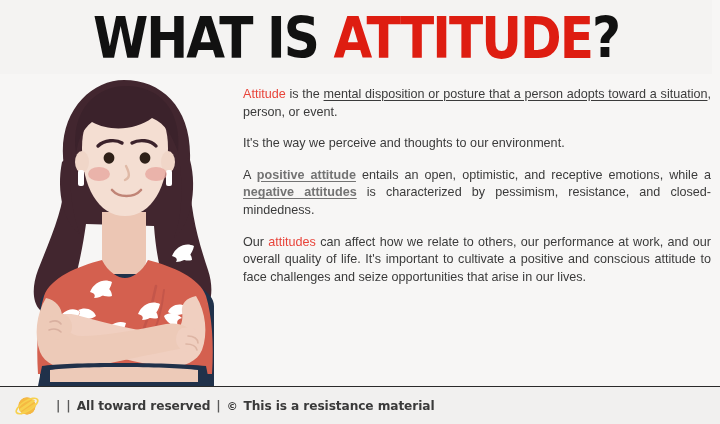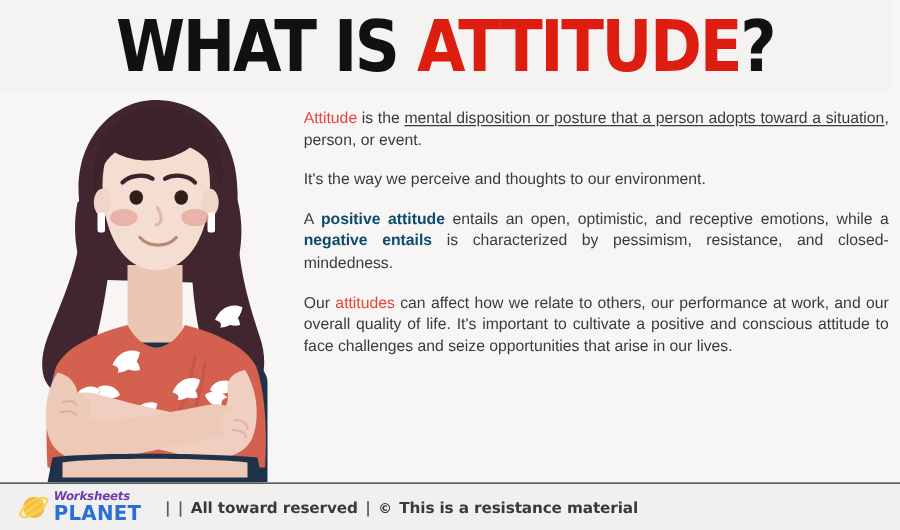--- a/index.html
+++ b/index.html
@@ -80,21 +80,21 @@
     font-size: 12.6px;
     line-height: 17.6px;
     text-align: justify;
   }
   .textcol p {
     margin: 0 0 14px 0;
   }
   .textcol p:last-child { margin-bottom: 0; }
   .kw { color: #e8443a; }
   .u  { text-decoration: underline; text-underline-offset: 2px; }
-  .ub { text-underline-offset: 2px; font-weight: 700; color: #0c4a6e; }
+  .ub { text-decoration: underline; text-underline-offset: 2px; font-weight: 700; color: #737373; }
 
   
   .footer {
     position: absolute;
     left: 0;
     top: 386px;
     width: 720px;
     height: 38px;
     background: #f1f0ef;
     border-top: 1px solid #2a2a2a;
@@ -260,39 +260,35 @@
         <path d="M44 296 C70 292 158 292 192 296 L192 308 L44 308 Z" fill="#edcab8"></path>
       </svg>
     </div>
 
     <div class="textcol">
       <p><span class="kw">Attitude</span><span> is the </span><span class="u">mental disposition or posture that a person adopts toward a situation</span><span>, person, or event.</span></p>
 
       <p><span>It's the way we perceive and thoughts to our environment.</span></p>
 
 
-      <p><span>A </span><span class="ub">positive attitude</span><span> entails an open, optimistic, and receptive emotions, while a </span><span class="ub">negative entails</span><span> is characterized by pessimism, resistance, and closed-mindedness.</span></p>
+      <p><span>A </span><span class="ub">positive attitude</span><span> entails an open, optimistic, and receptive emotions, while a </span><span class="ub">negative attitudes</span><span> is characterized by pessimism, resistance, and closed-mindedness.</span></p>
 
       <p><span>Our </span><span class="kw">attitudes</span><span> can affect how we relate to others, our performance at work, and our overall quality of life. It's important to cultivate a positive and conscious attitude to face challenges and seize opportunities that arise in our lives.</span></p>
     </div>
   </div>
 
   <div class="footer">
     <div class="logo">
       <svg class="logo-mark" viewBox="0 0 40 40" xmlns="http://www.w3.org/2000/svg">
         <circle cx="20" cy="20" r="13" fill="#f0a32c"></circle>
         <path d="M7 20 a13 13 0 0 1 26 0 a13 13 0 0 1 -26 0 Z" fill="#f5b942"></path>
         <path d="M10 26 L30 12" stroke="#f7d14f" stroke-width="4" stroke-linecap="round"></path>
         <path d="M12 31 L33 17" stroke="#f7d14f" stroke-width="3" stroke-linecap="round" opacity="0.8"></path>
         <ellipse cx="20" cy="20" rx="19" ry="7.5" fill="none" stroke="#f7d14f" stroke-width="2.6" transform="rotate(-32 20 20)"></ellipse>
       </svg>
-      <span class="logo-words">
-        <span class="logo-top">Worksheets</span>
-        <span class="logo-bot">PLANET</span>
-      </span>
     </div>
 
     <div class="foot-text">
       <span class="sep">|</span>
       <span class="sep">|</span>
       <span>All toward reserved</span>
       <span class="sep">|</span>
       <span class="copy-glyph">©</span>
       <span>This is a resistance material</span>
     </div>

